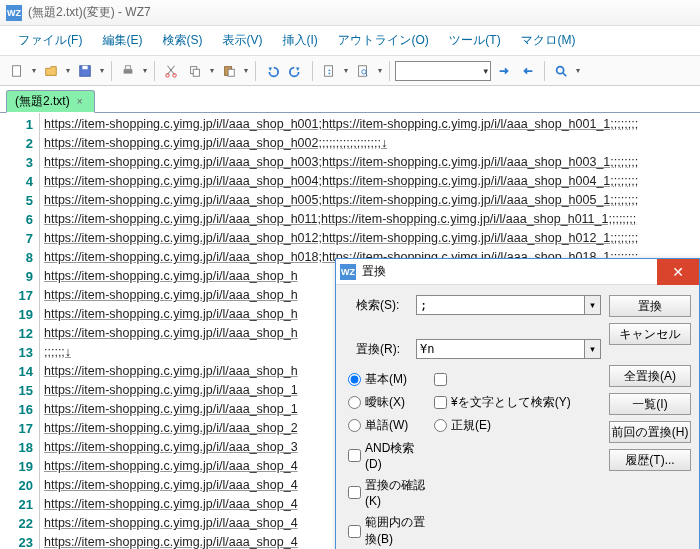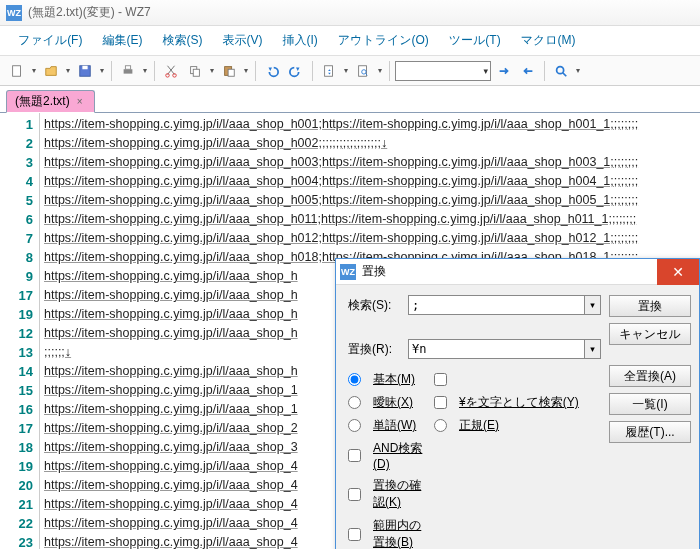--- a/index.html
+++ b/index.html
@@ -10,42 +10,42 @@
 .menubar span { padding: 4px 10px; cursor: default; color: #0369a1; }
 .toolbar { display: flex; align-items: center; padding: 2px 6px; border-bottom: 1px solid #d0d0d0; gap: 2px; height: 30px; background: #fafafa; }
 .tbtn { width: 22px; height: 22px; display: inline-flex; align-items: center; justify-content: center; color: #555; border: 1px solid transparent; }
 .tbtn svg { width: 14px; height: 14px; }
 .tsep { width: 1px; height: 20px; background: #ccc; margin: 0 3px; }
 .tdrop { width: 8px; display: inline-flex; align-items: center; justify-content: center; }
 .tdrop::after { content: "▾"; font-size: 8px; color: #555; }
 .tcombo { width: 96px; height: 20px; border: 1px solid #888; background: #fff; display: inline-flex; align-items: center; justify-content: flex-end; padding-right: 2px; }
 .tcombo::after { content: "▾"; font-size: 9px; color: #333; }
 .tabstrip { display: flex; padding: 4px 6px 0; border-bottom: 1px solid #8a9db5; }
-.tab { border: 1px solid #8a9db5; border-bottom: 1px solid #fff; border-radius: 3px 3px 0 0; padding: 2px 8px; background: #f9a8d4; font-size: 12px; display: flex; align-items: center; gap: 4px; margin-bottom: -1px; }
+.tab { border: 1px solid #8a9db5; border-bottom: 1px solid #fff; border-radius: 3px 3px 0 0; padding: 2px 8px; background: #86efac; font-size: 12px; display: flex; align-items: center; gap: 4px; margin-bottom: -1px; }
 .tab .x { width: 12px; height: 12px; border-radius: 50%; display: inline-flex; align-items: center; justify-content: center; font-size: 10px; color: #666; }
 .editor { display: flex; height: calc(549px - 26px - 25px - 30px - 24px); overflow: hidden; }
 .gutter { width: 40px; background: #fff; text-align: right; padding-right: 6px; color: #008080; font-family: Consolas, monospace; font-size: 13px; line-height: 19px; padding-top: 2px; border-right: 1px solid #ccc; }
 .gutter div { font-weight: bold; }
 .text { flex: 1; padding: 2px 4px; font-family: Consolas, "Courier New", monospace; font-size: 12.5px; line-height: 19px; color: #222; white-space: nowrap; overflow: hidden; }
 .text div { text-decoration: underline; text-decoration-color: #999; }
 .dlg { position: absolute; top: 258px; left: 335px; width: 365px; background: #f0f0f0; border: 1px solid #4a90d9; box-shadow: 2px 2px 6px rgba(0,0,0,.3); }
 .dlg-title { background: #fff; border-bottom: 1px solid #ddd; height: 26px; display: flex; align-items: center; padding-left: 4px; }
 .dlg-title .icon { width: 16px; height: 16px; background: #4a90d9; margin-right: 6px; display: inline-flex; align-items: center; justify-content: center; color: #fff; font-size: 9px; font-weight: bold; }
 .dlg-title .spacer { flex: 1; }
 .dlg-close { width: 42px; height: 26px; background: #d9452c; color: #fff; display: flex; align-items: center; justify-content: center; font-size: 14px; }
 .dlg-body { padding: 10px 8px 12px 12px; display: grid; grid-template-columns: 1fr 82px; gap: 6px 8px; }
-.fields { display: grid; grid-template-columns: 56px 1fr; gap: 24px 4px; align-items: center; }
+.fields { display: grid; grid-template-columns: 56px 1fr; gap: 24px 4px; align-items: center; margin-left: 8px; }
 .fields label { text-align: left; white-space: nowrap; }
 .combo { display: flex; }
 .combo input { flex: 1; border: 1px solid #888; height: 20px; padding: 0 3px; font-size: 12px; font-family: Consolas, monospace; }
 .combo .arr { width: 16px; height: 20px; border: 1px solid #888; border-left: none; background: #eee; display: flex; align-items: center; justify-content: center; font-size: 9px; }
 .btncol { display: flex; flex-direction: column; gap: 6px; }
 .btn { height: 22px; border: 1px solid #999; background: linear-gradient(#fdfdfd,#e4e4e4); font-size: 12px; display: flex; align-items: center; justify-content: center; padding: 0 4px; white-space: nowrap; }
 .opts { grid-column: 1 / 2; display: grid; grid-template-columns: 80px 1fr; gap: 6px 6px; margin-top: 6px; }
-.radio, .chk { display: flex; align-items: center; gap: 12px; text-decoration: underline; }
+.radio, .chk { display: flex; align-items: center; gap: 4px; }
 .radio input, .chk input { margin: 0; }
 .rightopts { grid-column: 2 / 3; display: flex; flex-direction: column; gap: 6px; }
 </style>
 </head>
 <body>
 
 <div class="titlebar">
   <span class="icon">WZ</span>
   <span>(無題2.txt)(変更) - WZ7</span>
 </div>
@@ -290,16 +290,17 @@
           <input type="checkbox" style="">
         </div>
       <div></div>
       <div class="chk">
           <input type="checkbox" style="">
         </div>
     </div>
     <div class="rightopts">
       <div class="btn">全置換(A)</div>
       <div class="btn">一覧(I)</div>
+      <div class="btn">前回の置換(H)</div>
       <div class="btn">履歴(T)...</div>
     </div>
   </div>
 </div>
 
 </body></html>

